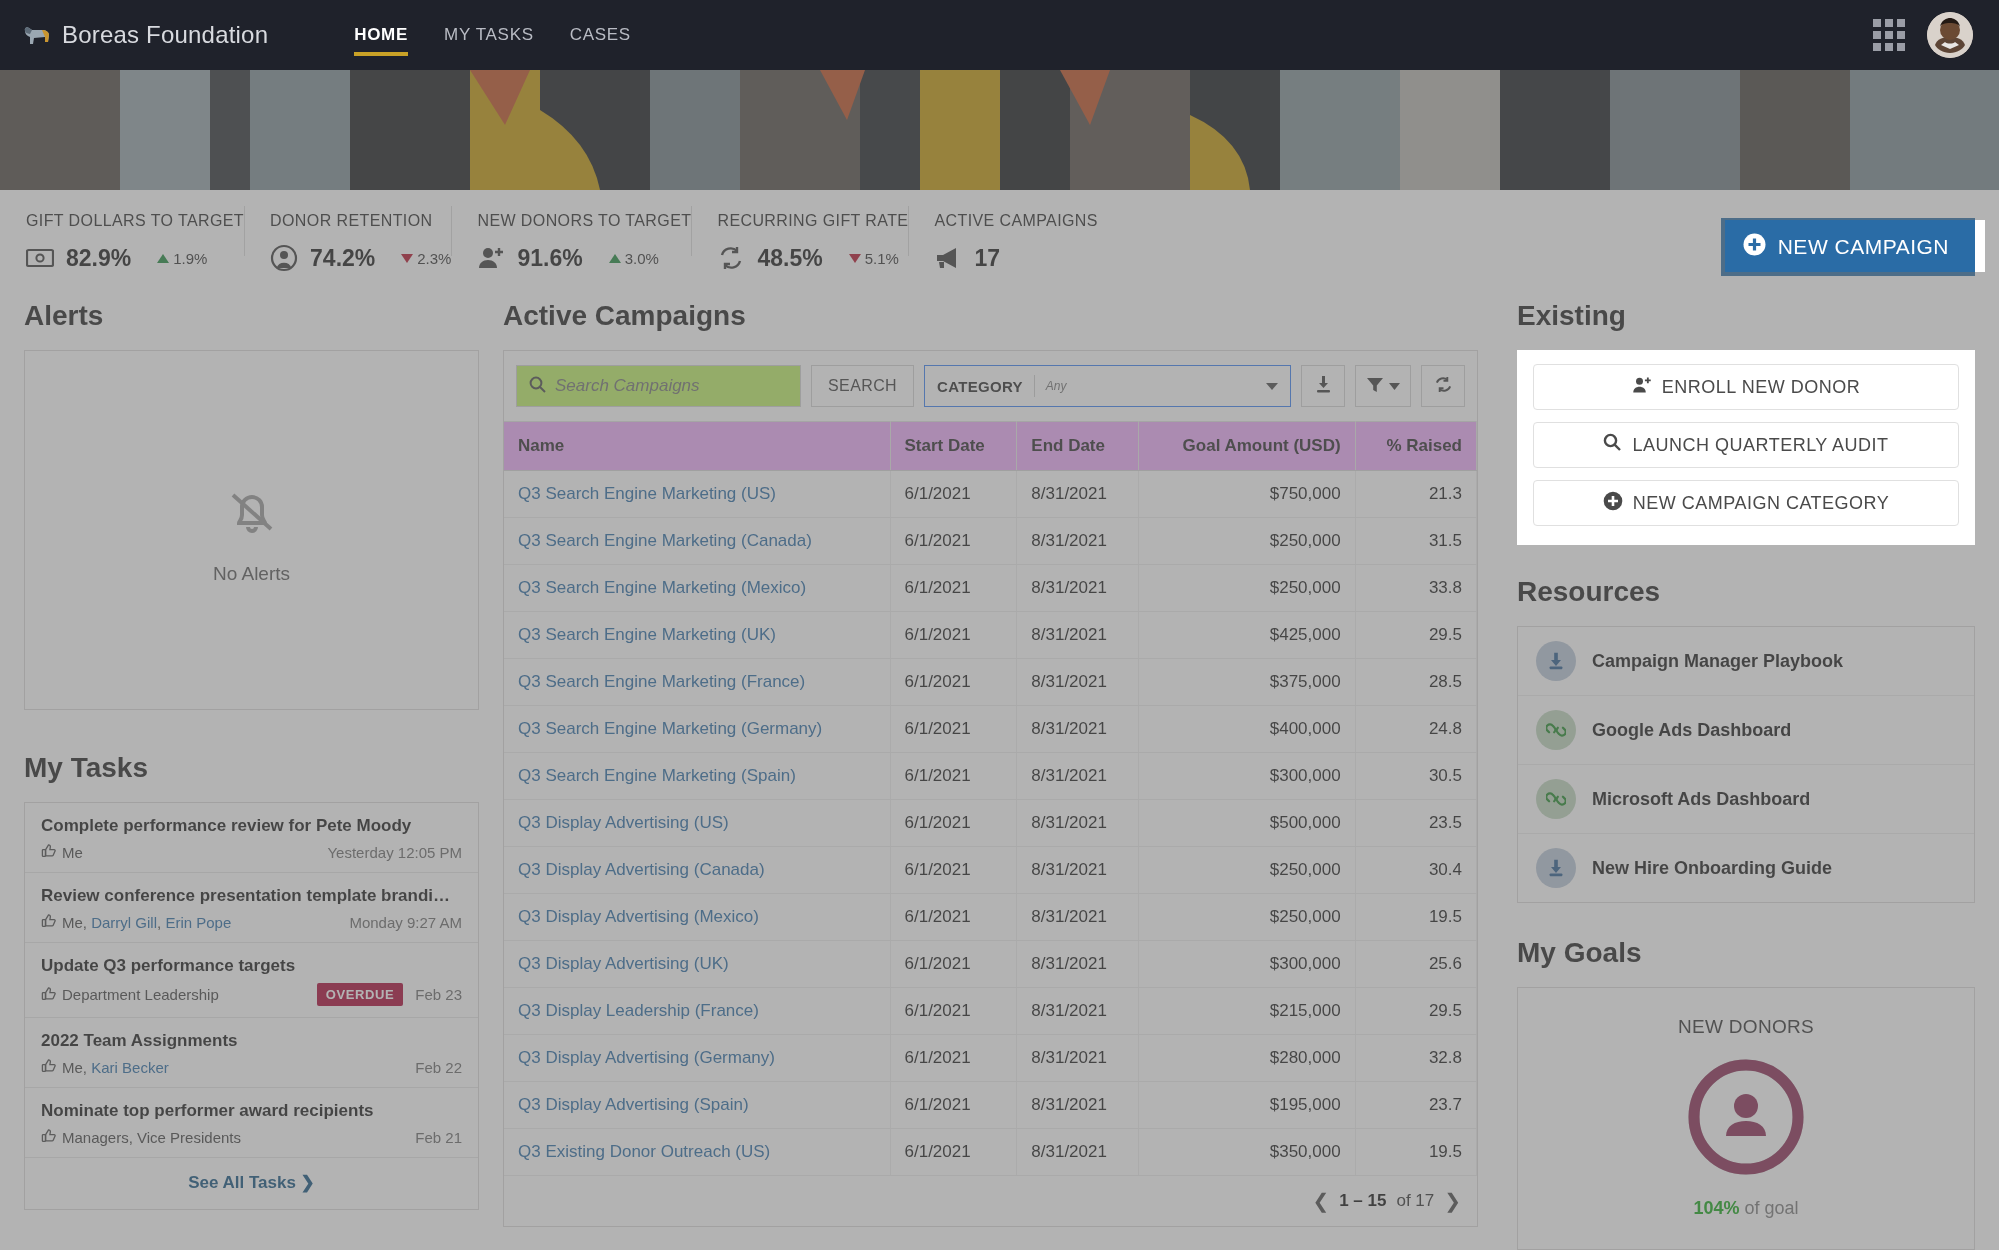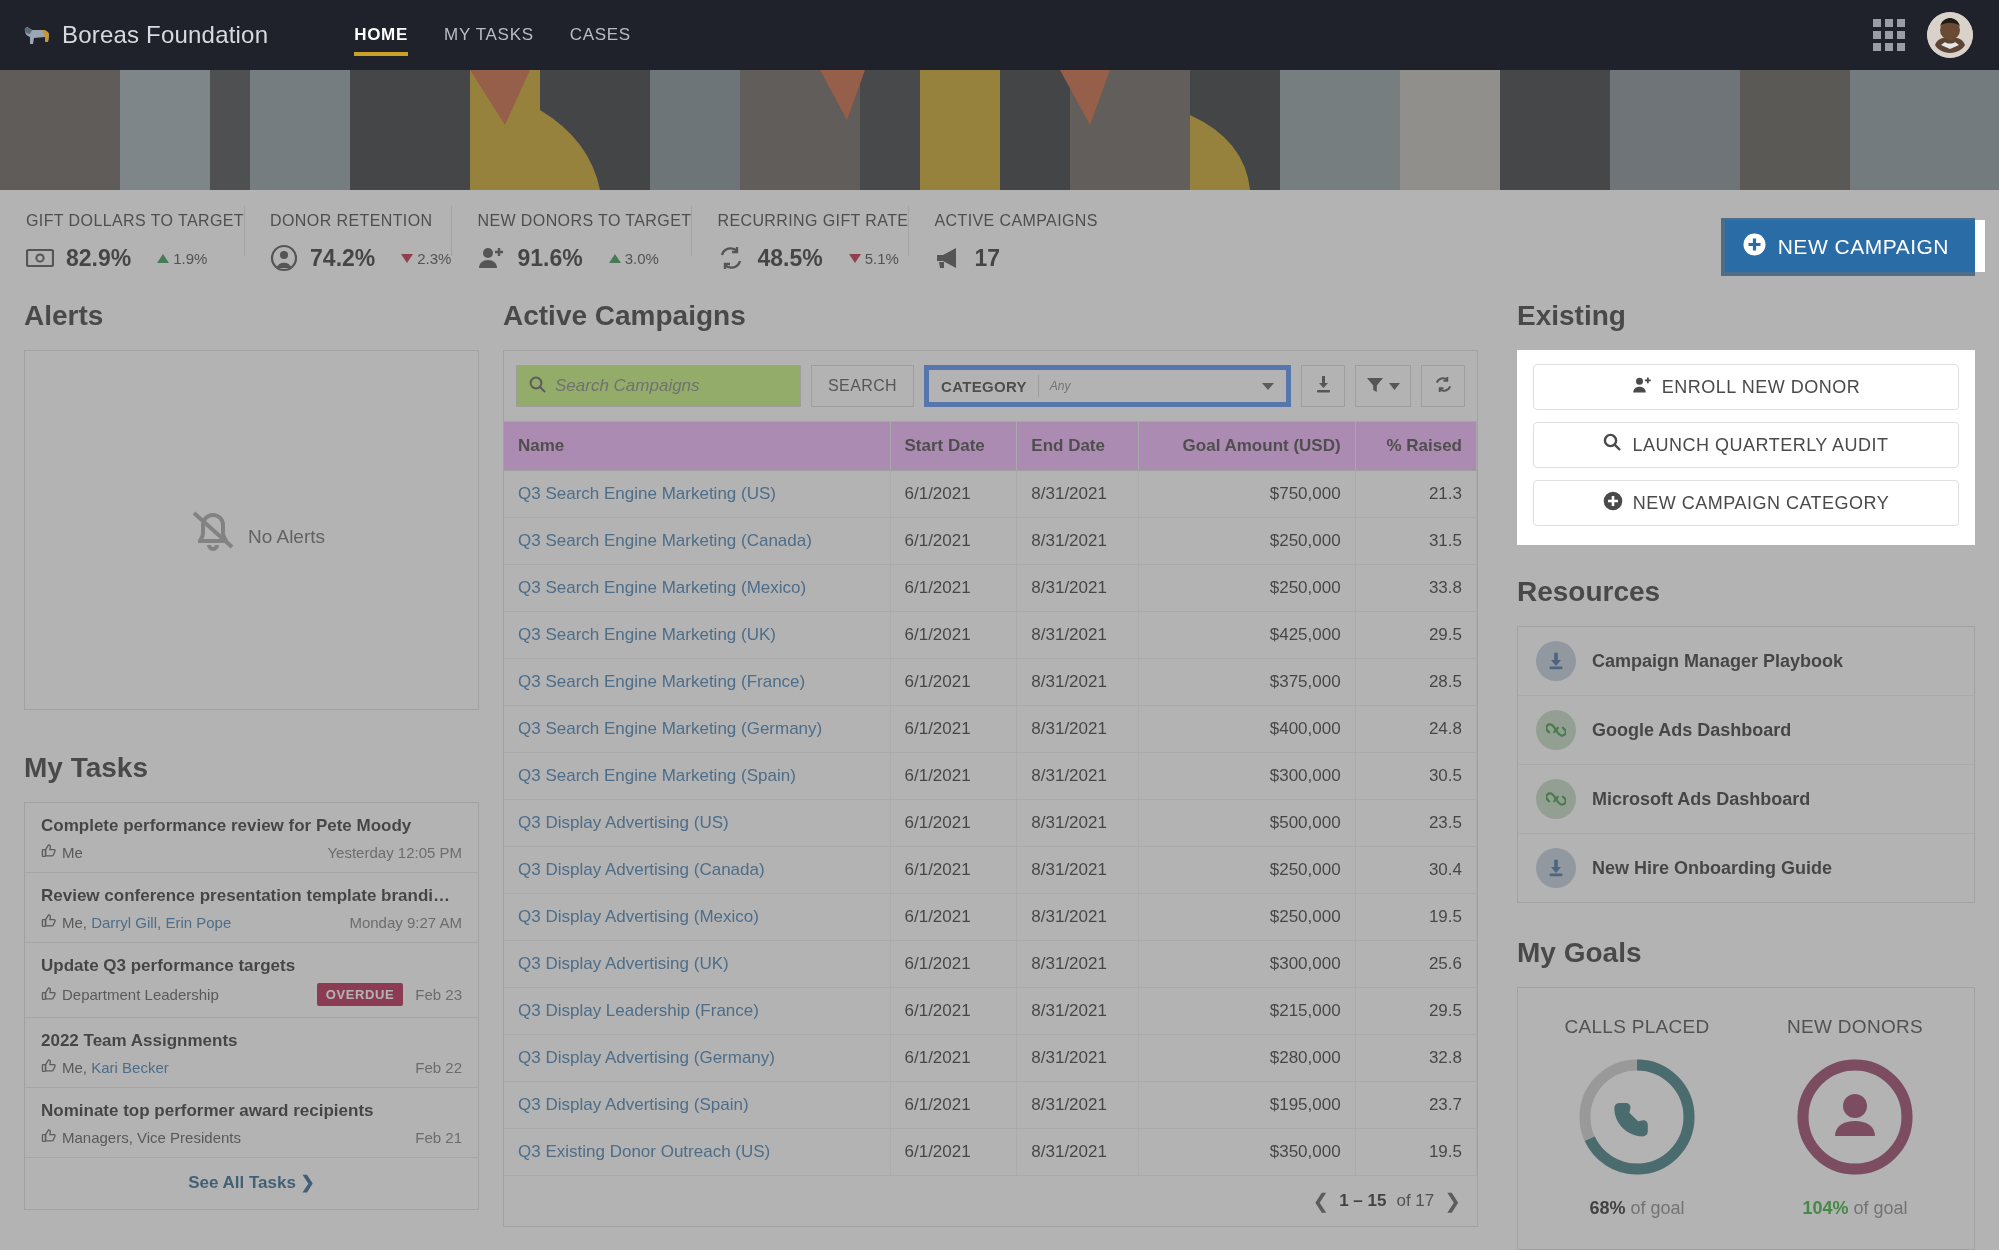--- a/index.html
+++ b/index.html
@@ -69,21 +69,21 @@
   
   .main { position: absolute; top: 300px; left: 0; width: 1999px; height: 950px; }
   .col-left  { position: absolute; left: 24px;  top: 0; width: 455px; }
   .col-mid   { position: absolute; left: 503px; top: 0; width: 975px; }
   .col-right { position: absolute; left: 1517px; top: 0; width: 458px; }
 
   .sec-title { font-size: 28px; font-weight: bold; color: #222; margin-bottom: 18px; }
   .card { background: #fff; border: 1px solid #dddbda; }
 
   
-  .alerts-card { height: 360px; display: flex; flex-direction: row; align-items: center; justify-content: center; }
+  .alerts-card { height: 360px; display: flex; flex-direction: column; align-items: center; justify-content: center; }
   .noalert-txt { font-size: 19px; color: #555; margin-top: 14px; }
 
   
   .mytasks { margin-top: 42px; }
   .task { padding: 13px 16px 11px 16px; border-bottom: 1px solid #e6e6e6; }
   .task:last-of-type { border-bottom: 1px solid #e6e6e6; }
   .task-title { font-size: 17px; font-weight: bold; color: #1a1a1a; white-space: nowrap; overflow: hidden; text-overflow: ellipsis; }
   .task-meta { display: flex; align-items: center; margin-top: 7px; font-size: 15px; color: #444; gap: 6px; }
   .task-people { color: #444; }
   .task-people a { color: #2a6ca6; text-decoration: none; }
@@ -105,21 +105,21 @@
   .search-box input {
     border: none; outline: none; font-size: 17px; font-style: italic; color: #777;
     width: 100%; font-family: "Liberation Sans", sans-serif; background: transparent;
   }
   .btn-search {
     height: 42px; border: 1px solid #d4d4d4; background: #fff; padding: 0 16px;
     font-size: 16px; color: #3c3c3c; letter-spacing: .4px; cursor: pointer;
     font-family: "Liberation Sans", sans-serif;
   }
   .cat-select {
-    flex: 1; height: 42px; border: 5px solid #3b82f6; background: #fff; display: flex;
+    flex: 1; height: 42px; border: 1px solid #3b82f6; background: #fff; display: flex;
     align-items: center; padding: 0 12px; gap: 11px; min-width: 300px;
   }
   .cat-lbl { font-size: 15px; font-weight: bold; color: #2b2b2b; letter-spacing: .3px; }
   .cat-div { width: 1px; height: 22px; background: #cfcfcf; }
   .cat-val { font-size: 12px; font-style: italic; color: #777; }
   .caret { margin-left: auto; width: 0; height: 0; border-left: 6px solid transparent; border-right: 6px solid transparent; border-top: 7px solid #4a4a4a; }
   .icobtn {
     width: 44px; height: 42px; border: 1px solid #d4d4d4; background: #fff;
     display: flex; align-items: center; justify-content: center; cursor: pointer;
   }
@@ -692,36 +692,20 @@
                 </svg>
               </span>
               <span class="res-lbl">New Hire Onboarding Guide</span>
             </div>
           </div>
       </div>
 
       <div class="sec-title goals-head">My Goals</div>
       <div class="card goals-card">
 
-        <div class="goal">
-          <div class="goal-lbl">CALLS PLACED</div>
-          <span>
-            <svg width="126" height="126" viewBox="0 0 126 126">
-              <circle cx="63" cy="63" r="52" fill="none" stroke="#c9c9c9" stroke-width="11"></circle>
-              <circle id="donut0" cx="63" cy="63" r="52" fill="none" stroke="#266b72" stroke-width="11" stroke-dasharray="222.2 326.7" transform="rotate(-90 63 63)" stroke-linecap="butt"></circle>
-              <g transform="translate(63,63)" fill="#266b72">
-                <path d="M-16-13c-3 0-5 2-5 5 0 14 12 26 26 26 3 0 5-2 5-5v-6c0-2-2-4-4-4l-5 1-4-4-4-4 1-5c0-2-2-4-4-4z" transform="scale(1.08)"></path>
-              </g>
-            </svg>
-          </span>
-          <div class="goal-sub">
-            <b>68%</b>
-            <span>of goal</span>
-          </div>
-        </div>
 
         <div class="goal">
           <div class="goal-lbl">NEW DONORS</div>
           <span>
             <svg width="126" height="126" viewBox="0 0 126 126">
               <circle cx="63" cy="63" r="52" fill="none" stroke="#c9c9c9" stroke-width="11"></circle>
               <circle id="donut1" cx="63" cy="63" r="52" fill="none" stroke="#8d2a54" stroke-width="11" stroke-dasharray="326.7 326.7" transform="rotate(-90 63 63)" stroke-linecap="butt"></circle>
               <g transform="translate(63,63)" fill="#8d2a54">
                 <circle cx="0" cy="-11" r="12"></circle>
                 <path d="M-20 19c0-10 9-15 20-15s20 5 20 15z"></path>

